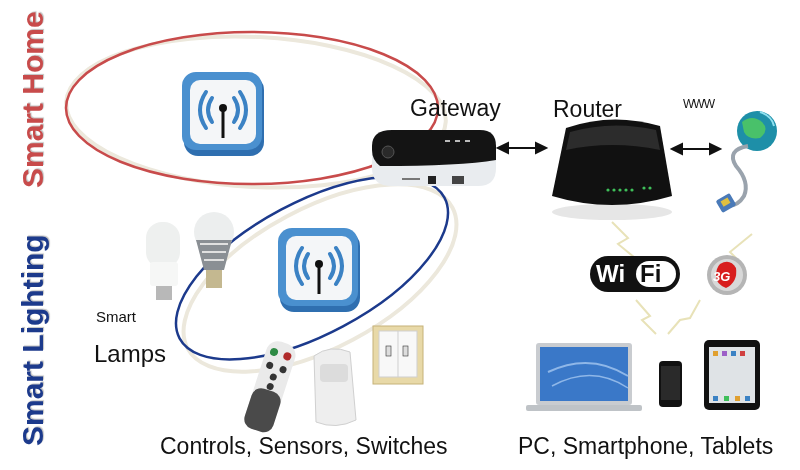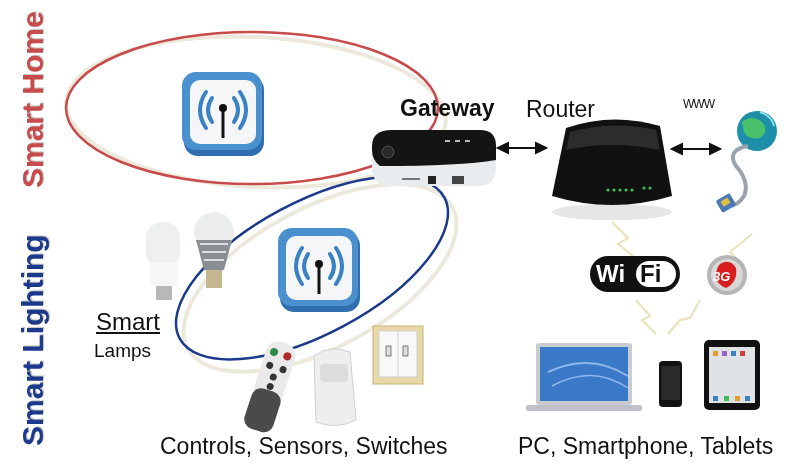--- a/index.html
+++ b/index.html
@@ -176,19 +176,19 @@
       <rect x="731" y="351" width="5" height="5" fill="#3b82c4"></rect>
         <rect x="740" y="351" width="5" height="5" fill="#d04040"></rect>
       <rect x="713" y="396" width="5" height="5" fill="#3b82c4"></rect>
         <rect x="724" y="396" width="5" height="5" fill="#3fbf5a"></rect>
       <rect x="735" y="396" width="5" height="5"></rect>
         <rect x="745" y="396" width="5" height="5" fill="#3b82c4"></rect>
     </g>
   </g>
 </svg>
 
-<div class="lbl" style="left:400px; top:95px; font-size:23px;font-weight:bold;">Gateway</div>
-<div class="lbl" style="left:526px; top:96px; font-size:23px;">Router</div>
+<div class="lbl" style="left:410px; top:95px; font-size:23px;">Gateway</div>
+<div class="lbl" style="left:553px; top:96px; font-size:23px;">Router</div>
 <div class="lbl" style="left:683px; top:97px; font-size:12px; letter-spacing:-1px;">WWW</div>
-<div class="lbl" style="left:96px; top:308px; font-size:24px;text-decoration:underline;">Smart</div>
-<div class="lbl" style="left:94px; top:340px; font-size:19px;">Lamps</div>
+<div class="lbl" style="left:96px; top:308px; font-size:15px;">Smart</div>
+<div class="lbl" style="left:94px; top:340px; font-size:24px;">Lamps</div>
 <div class="lbl" style="left:160px; top:433px; font-size:23px;">Controls, Sensors, Switches</div>
 <div class="lbl" style="left:518px; top:433px; font-size:23px;">PC, Smartphone, Tablets</div>
 
 </body></html>

